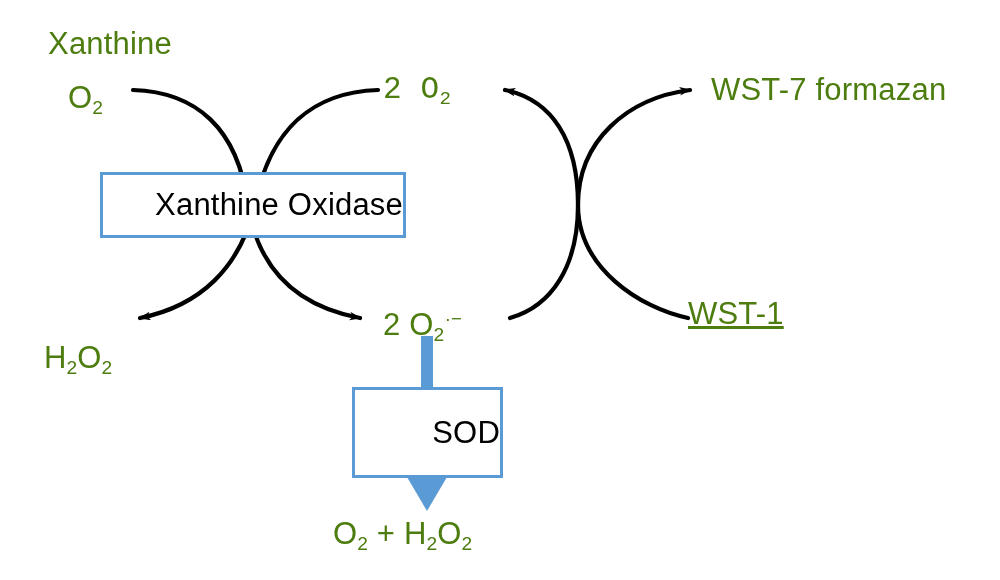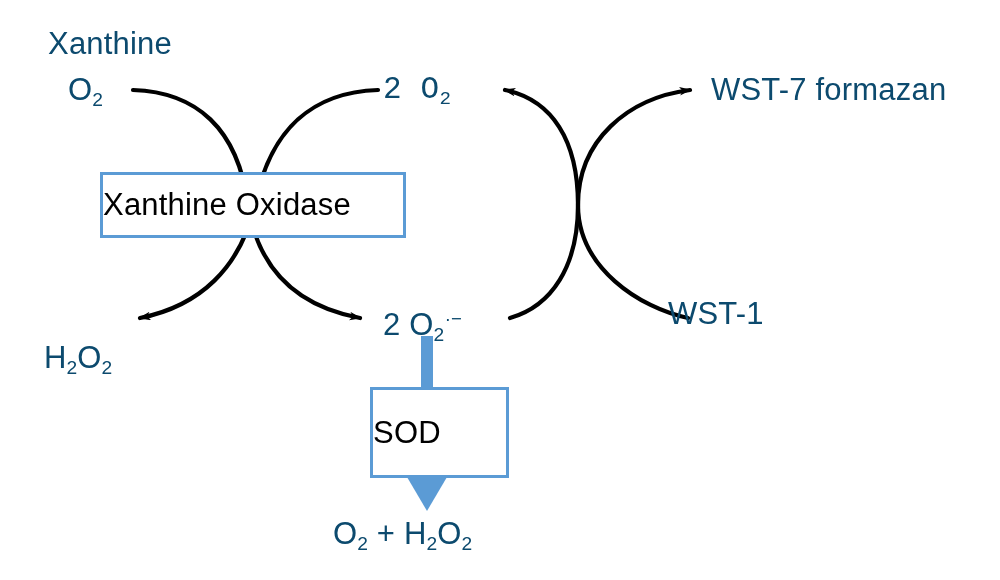--- a/index.html
+++ b/index.html
@@ -25,21 +25,21 @@
     top: 0;
     width: 1000px;
     height: 580px;
   }
   .node-label {
     position: absolute;
     white-space: nowrap;
     font-family: "Liberation Sans", sans-serif;
     font-size: 31px;
     line-height: 1;
-    color: #0c4a6e;
+    color: #4d7c0f;
     letter-spacing: 0.2px;
   }
   .node-label sub {
     font-size: 0.62em;
     vertical-align: baseline;
     position: relative;
     top: 0.30em;
     letter-spacing: 0;
   }
   .node-label sup.radical {
@@ -50,48 +50,47 @@
     left: 0.5px;
     letter-spacing: 0;
   }
   .enzyme-box {
     position: absolute;
     box-sizing: border-box;
     background: #ffffff;
     border: 3px solid #5b9bd5;
     display: flex;
     align-items: center;
-    justify-content: flex-start;
+    justify-content: flex-end;
     font-family: "Liberation Sans", sans-serif;
     font-size: 31px;
     color: #000000;
     letter-spacing: 0.2px;
   }
   #box-xanthine-oxidase {
     left: 100px;
     top: 172px;
     width: 306px;
     height: 66px;
     z-index: 5;
   }
   #box-sod {
     left: 352px;
     top: 387px;
-    width: 139px;
+    width: 151px;
     height: 91px;
     z-index: 5;
-    margin-left: 18px;
   }
   #label-xanthine   { left: 48px;  top: 28px;  }
-  #label-o2-in      { left: 68px;  top: 74px;  }
+  #label-o2-in      { left: 68px;  top: 82px;  }
   #label-2o2-out    { left: 383px; top: 74px; font-family: Liberation Mono, monospace;  }
   #label-wst1-formazan { left: 711px; top: 74px; }
   #label-h2o2-left  { left: 44px;  top: 298px; margin-top: 44px; }
   #label-2o2-radical{ left: 383px; top: 298px; margin-top: 11px; }
-  #label-wst1       { left: 668px; top: 298px; }
+  #label-wst1       { left: 688px; top: 298px; text-decoration: underline; }
   #label-sod-products { left: 333px; top: 518px; }
 </style>
 </head>
 <body>
 
 <div id="diagram-root">
 
   <svg id="diagram-svg" viewBox="0 0 1000 580" xmlns="http://www.w3.org/2000/svg">
     <defs>
       <marker id="arrowhead-black" markerWidth="12" markerHeight="9" refX="10.5" refY="4.5" orient="auto" markerUnits="userSpaceOnUse">

